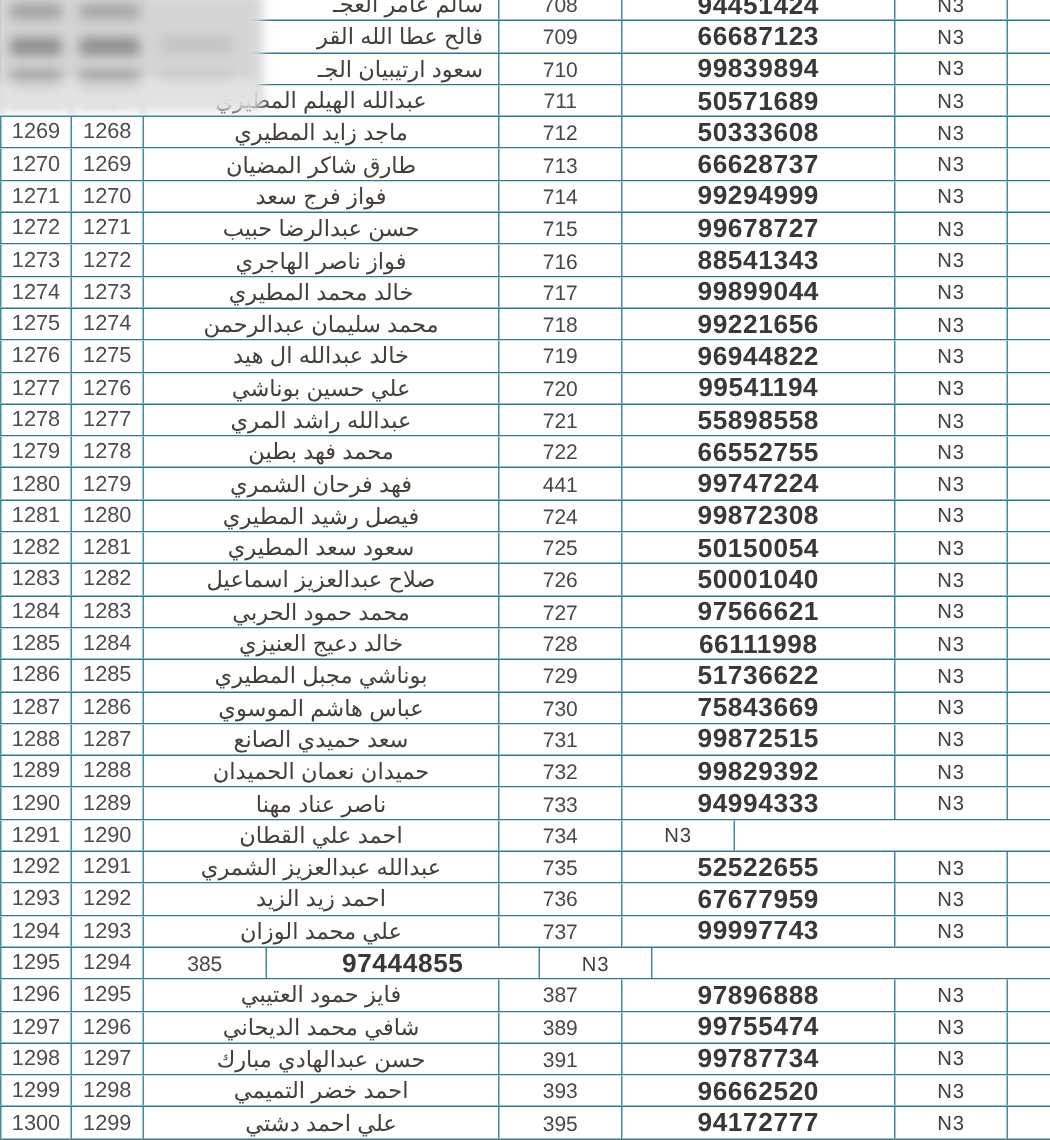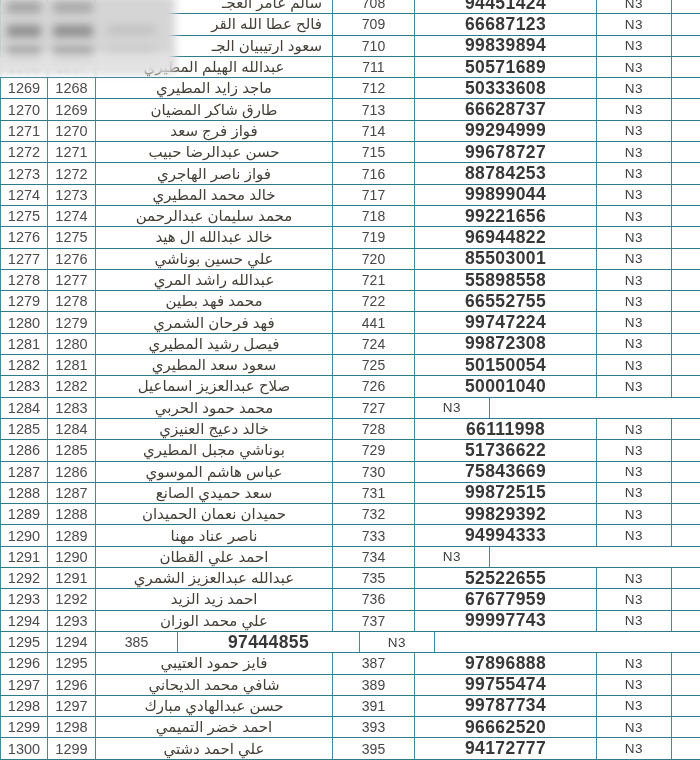--- a/index.html
+++ b/index.html
@@ -127,21 +127,21 @@
     <div class="cell c4 seq">715</div>
     <div class="cell c5 phone">99678727</div>
     <div class="cell c6 grade">N3</div>
     <div class="cell c7 extra"></div>
   </div>
         <div class="row">
     <div class="cell c1 num">1273</div>
     <div class="cell c2 num">1272</div>
     <div class="cell c3 name">فواز ناصر الهاجري</div>
     <div class="cell c4 seq">716</div>
-    <div class="cell c5 phone">88784253</div>
+    <div class="cell c5 phone">88541343</div>
     <div class="cell c6 grade">N3</div>
     <div class="cell c7 extra"></div>
   </div>
         <div class="row">
     <div class="cell c1 num">1274</div>
     <div class="cell c2 num">1273</div>
     <div class="cell c3 name">خالد محمد المطيري</div>
     <div class="cell c4 seq">717</div>
     <div class="cell c5 phone">99899044</div>
     <div class="cell c6 grade">N3</div>
@@ -163,21 +163,21 @@
     <div class="cell c4 seq">719</div>
     <div class="cell c5 phone">96944822</div>
     <div class="cell c6 grade">N3</div>
     <div class="cell c7 extra"></div>
   </div>
         <div class="row">
     <div class="cell c1 num">1277</div>
     <div class="cell c2 num">1276</div>
     <div class="cell c3 name">علي حسين بوناشي</div>
     <div class="cell c4 seq">720</div>
-    <div class="cell c5 phone">85503001</div>
+    <div class="cell c5 phone">99541194</div>
     <div class="cell c6 grade">N3</div>
     <div class="cell c7 extra"></div>
   </div>
         <div class="row">
     <div class="cell c1 num">1278</div>
     <div class="cell c2 num">1277</div>
     <div class="cell c3 name">عبدالله راشد المري</div>
     <div class="cell c4 seq">721</div>
     <div class="cell c5 phone">55898558</div>
     <div class="cell c6 grade">N3</div>
@@ -226,20 +226,21 @@
     <div class="cell c4 seq">726</div>
     <div class="cell c5 phone">50001040</div>
     <div class="cell c6 grade">N3</div>
     <div class="cell c7 extra"></div>
   </div>
         <div class="row">
     <div class="cell c1 num">1284</div>
     <div class="cell c2 num">1283</div>
     <div class="cell c3 name">محمد حمود الحربي</div>
     <div class="cell c4 seq">727</div>
+    <div class="cell c5 phone">97566621</div>
     <div class="cell c6 grade">N3</div>
     <div class="cell c7 extra"></div>
   </div>
         <div class="row">
     <div class="cell c1 num">1285</div>
     <div class="cell c2 num">1284</div>
     <div class="cell c3 name">خالد دعيج العنيزي</div>
     <div class="cell c4 seq">728</div>
     <div class="cell c5 phone">66111998</div>
     <div class="cell c6 grade">N3</div>

